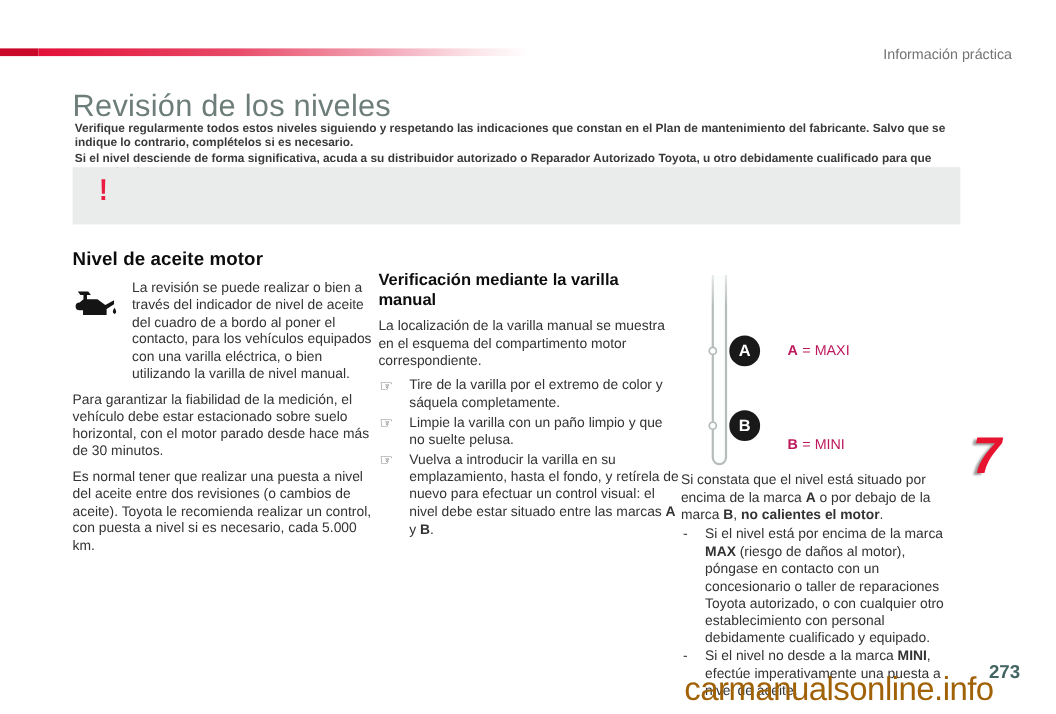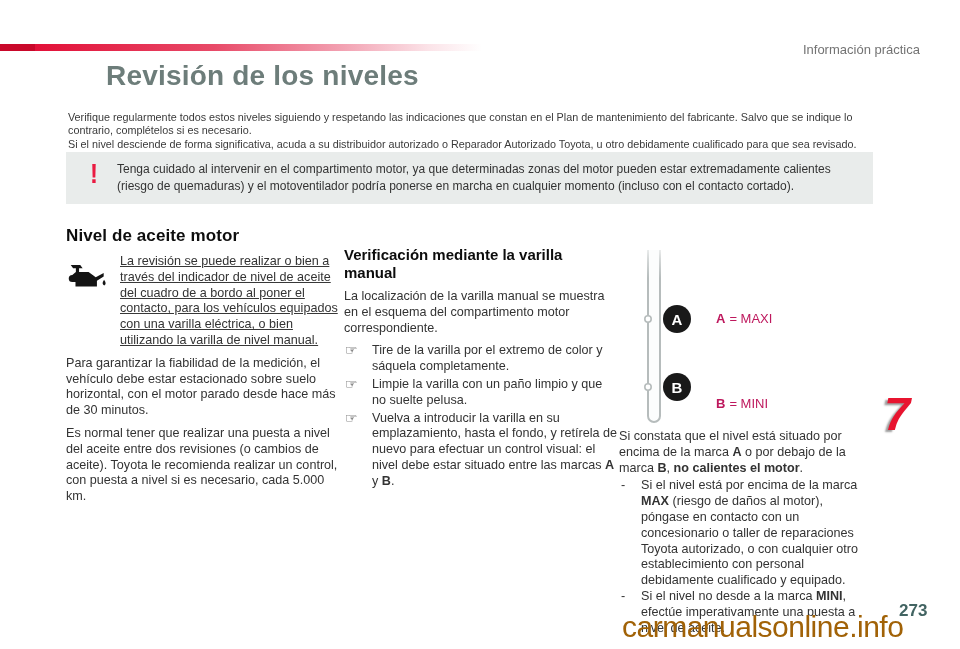--- a/index.html
+++ b/index.html
@@ -12,34 +12,34 @@
     background: #ffffff;
     overflow: hidden;
     color: #383838;
   }
   
   .red-bar { position: absolute; top: 44px; left: 0; width: 482px; height: 7px; display: flex; }
   .red-bar .solid { width: 35px; height: 100%; background: #c9082a; }
   .red-bar .fade  { flex: 1; height: 100%;
     background: linear-gradient(90deg, #e21038 0%, #e84a68 40%, #f29fb0 68%, #fbe3e8 88%, rgba(255,255,255,0) 100%); }
   .header-label { position: absolute; top: 42px; right: 40px; font-size: 13px; color: #737373; }
-  .title { position: absolute; top: 60px; left: 66px; font-size: 28px; font-weight: 700; color: #6d7d7a; letter-spacing: 0.2px; margin-left: 40px; }
-  .intro { position: absolute; top: 111px; left: 68px; width: 798px; font-size: 10.8px; line-height: 13.4px; color: #3a3a3a; }
+  .title { position: absolute; top: 80px; left: 66px; font-size: 28px; font-weight: 400; color: #6d7d7a; letter-spacing: 0.2px; }
+  .intro { position: absolute; top: 111px; left: 68px; width: 798px; font-size: 10.8px; line-height: 13.4px; color: #3a3a3a; font-weight: bold; }
   .intro p { margin: 0; }
   
   .warning-box { position: absolute; top: 152px; left: 66px; width: 807px; min-height: 52px;
     background: #e9eceb; display: flex; align-items: flex-start; padding: 8px 14px 8px 24px; }
   .warn-icon { color: #ea1a41; font-weight: 900; font-size: 24px; line-height: 24px; margin-right: 19px; margin-top: 2px;
     transform: scaleY(1.15); }
   .warn-text { font-size: 12px; line-height: 16.5px; color: #333; margin-top: 1px; }
   
   .col p { font-size: 12.6px; line-height: 15.8px; color: #333; margin: 0 0 7px 0; }
   .col-left { position: absolute; top: 226px; left: 66px; width: 278px; }
   .col-left h2 { font-size: 17px; color: #0d0d0d; margin: 0 0 8px 0; letter-spacing: 0.1px; }
-  .icon-para { display: flex; text-decoration: underline; }
+  .icon-para { display: flex; }
   .oil-icon { flex: 0 0 54px; padding-top: 7px; }
   .col-mid { position: absolute; top: 246px; left: 344px; width: 274px; }
   .col-mid h3 { font-size: 15px; line-height: 18px; color: #0d0d0d; margin: 0 0 7px 0; }
   .bullet-list { list-style: none; }
   .bullet-list li { position: relative; padding-left: 28px; margin-bottom: 2px;
     font-size: 12.6px; line-height: 15.8px; color: #333; }
   .hand { position: absolute; left: 1px; top: 0; font-size: 14px; color: #222; }
   
   .dipstick { position: absolute; top: 250px; left: 641px; }
   .marker { position: absolute; width: 28px; height: 28px; border-radius: 50%; background: #191919;
@@ -75,21 +75,20 @@
 
   <h1 class="title">Revisión de los niveles</h1>
 
   <div class="intro">
     <p>Verifique regularmente todos estos niveles siguiendo y respetando las indicaciones que constan en el Plan de mantenimiento del fabricante. Salvo que se indique lo contrario, complételos si es necesario.</p>
     <p>Si el nivel desciende de forma significativa, acuda a su distribuidor autorizado o Reparador Autorizado Toyota, u otro debidamente cualificado para que sea revisado.</p>
   </div>
 
   <div class="warning-box">
     <span class="warn-icon">!</span>
-    <p class="warn-text">Tenga cuidado al intervenir en el compartimento motor, ya que determinadas zonas del motor pueden estar extremadamente calientes (riesgo de quemaduras) y el motoventilador podría ponerse en marcha en cualquier momento (incluso con el contacto cortado).</p>
   </div>
 
   <section class="col col-left">
     <h2>Nivel de aceite motor</h2>
     <div class="icon-para">
       <span class="oil-icon">
         <svg viewBox="0 0 52 34" width="42" height="27" aria-hidden="true">
           <path fill="#141414" d="M12 14 v-5 h-3.5 l-3 -4 h12 l3 4 h-4.5 v5 h12 l9 6.5 10 -5.5 v4.5 l-8.5 5.5 v7 H11.5 v-5.5 H7.5 a4.5 4.5 0 0 1 0 -9 z"></path>
           <path fill="#141414" d="M47.5 23.5 c2.6 3.6 2.6 6 0.2 7.2 c-2.6 -1.2 -2.8 -3.6 -0.2 -7.2 z"></path>
         </svg>

